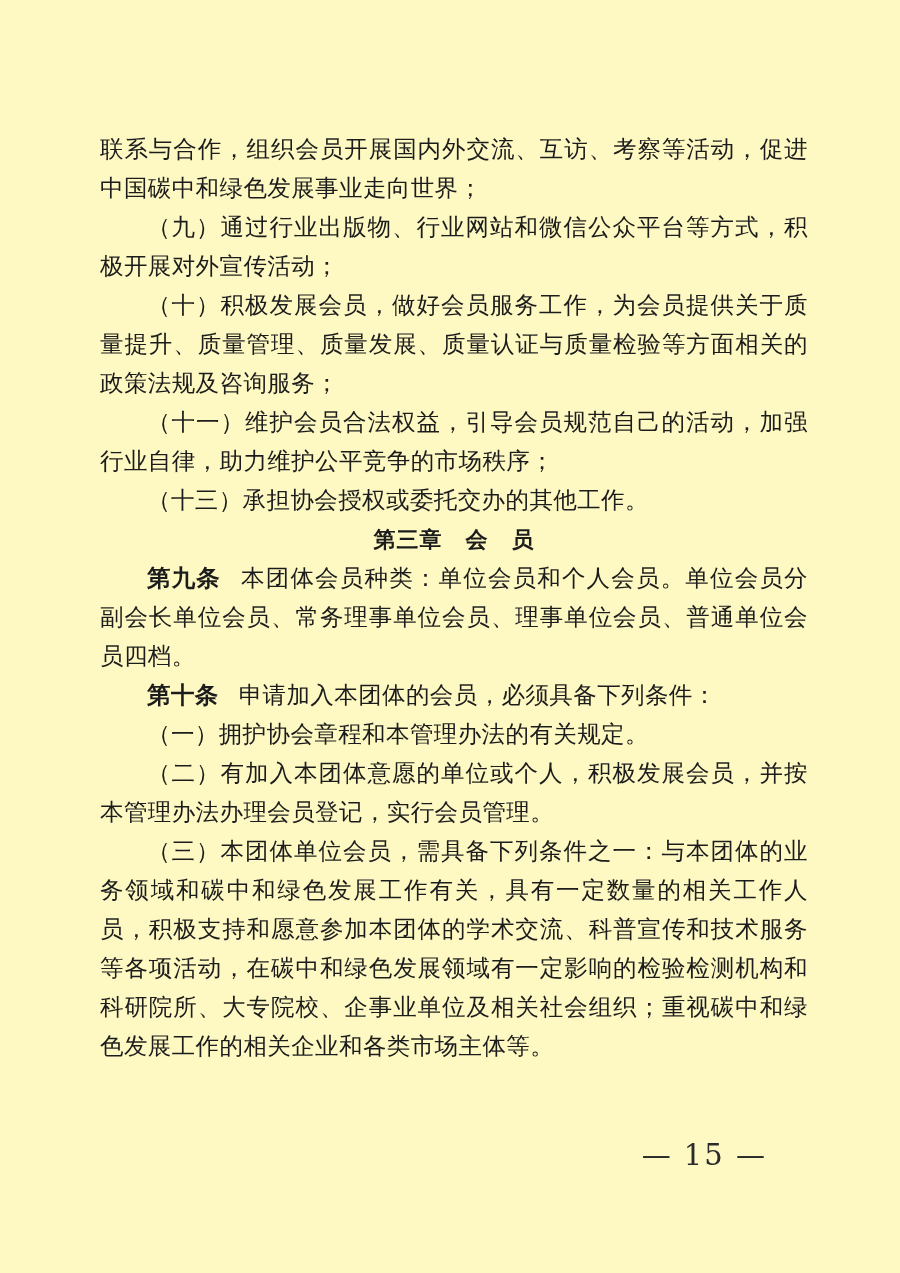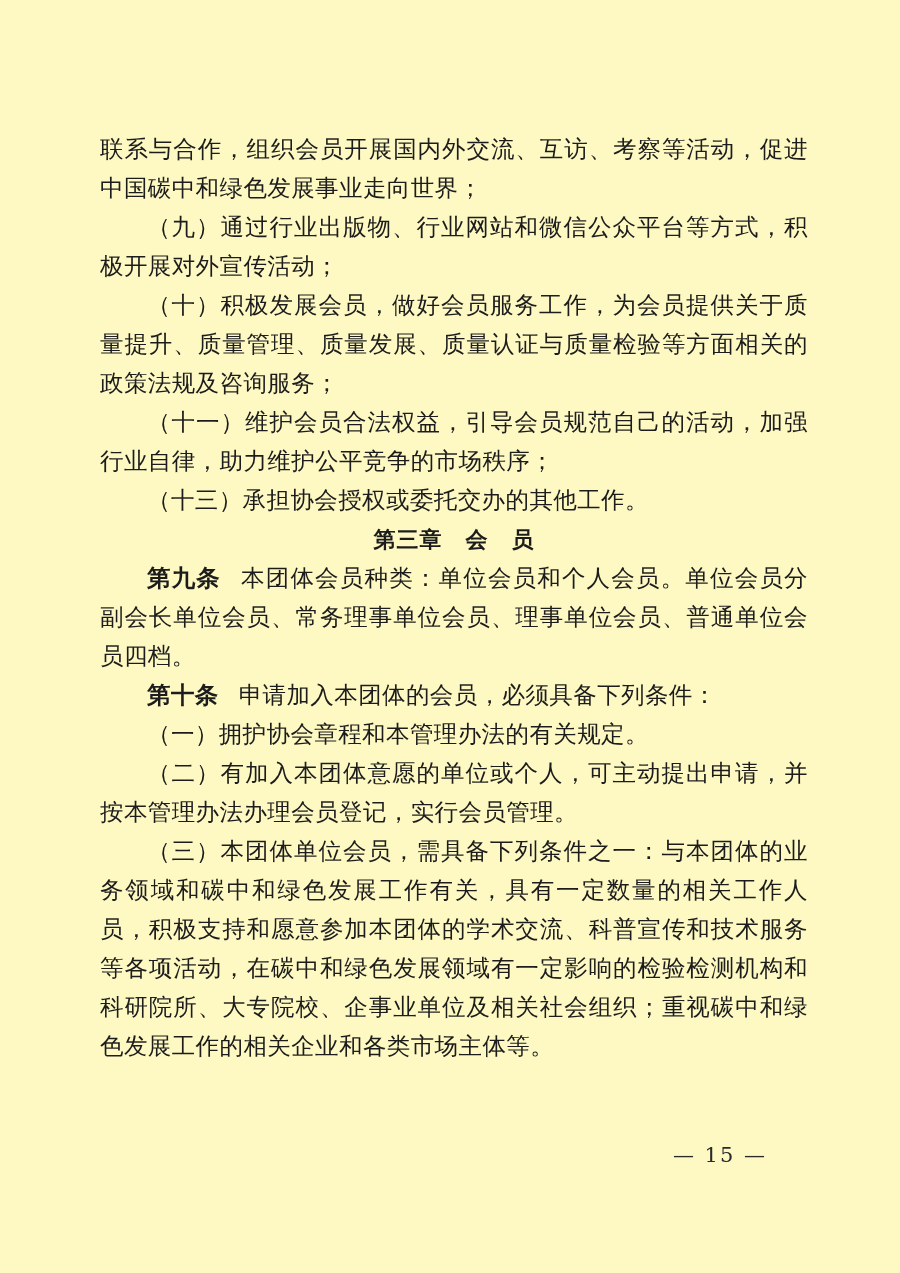--- a/index.html
+++ b/index.html
@@ -42,21 +42,21 @@
     font-size: 22px;
     line-height: 39px;
     font-weight: bold;
     text-align: center;
     letter-spacing: 1px;
   }
   .page-footer {
     position: absolute;
     top: 1142px;
     right: 133px;
-    font-size: 21px;
+    font-size: 29px;
     line-height: 26px;
     letter-spacing: 2px;
     color: #2a2a2a;
     white-space: nowrap;
   }
 </style>
 </head>
 <body>
 
 <div class="page">
@@ -78,20 +78,20 @@
     <p class="para indent">
       <span class="article-label">第九条</span><span>本团体会员种类：单位会员和个人会员。单位会员分副会长单位会员、常务理事单位会员、理事单位会员、普通单位会员四档。</span>
     </p>
 
     <p class="para indent">
       <span class="article-label">第十条</span><span>申请加入本团体的会员，必须具备下列条件：</span>
     </p>
 
     <p class="para indent">（一）拥护协会章程和本管理办法的有关规定。</p>
 
-    <p class="para indent">（二）有加入本团体意愿的单位或个人，可主动提出申请，并按本管理办法办理会员登记，实行会员管理。</p>
+    <p class="para indent">（二）有加入本团体意愿的单位或个人，积极发展会员，并按本管理办法办理会员登记，实行会员管理。</p>
 
     <p class="para indent">（三）本团体单位会员，需具备下列条件之一：与本团体的业务领域和碳中和绿色发展工作有关，具有一定数量的相关工作人员，积极支持和愿意参加本团体的学术交流、科普宣传和技术服务等各项活动，在碳中和绿色发展领域有一定影响的检验检测机构和科研院所、大专院校、企事业单位及相关社会组织；重视碳中和绿色发展工作的相关企业和各类市场主体等。</p>
 
   </div>
 
   <div class="page-footer">— 15 —</div>
 </div>
 
 </body></html>

